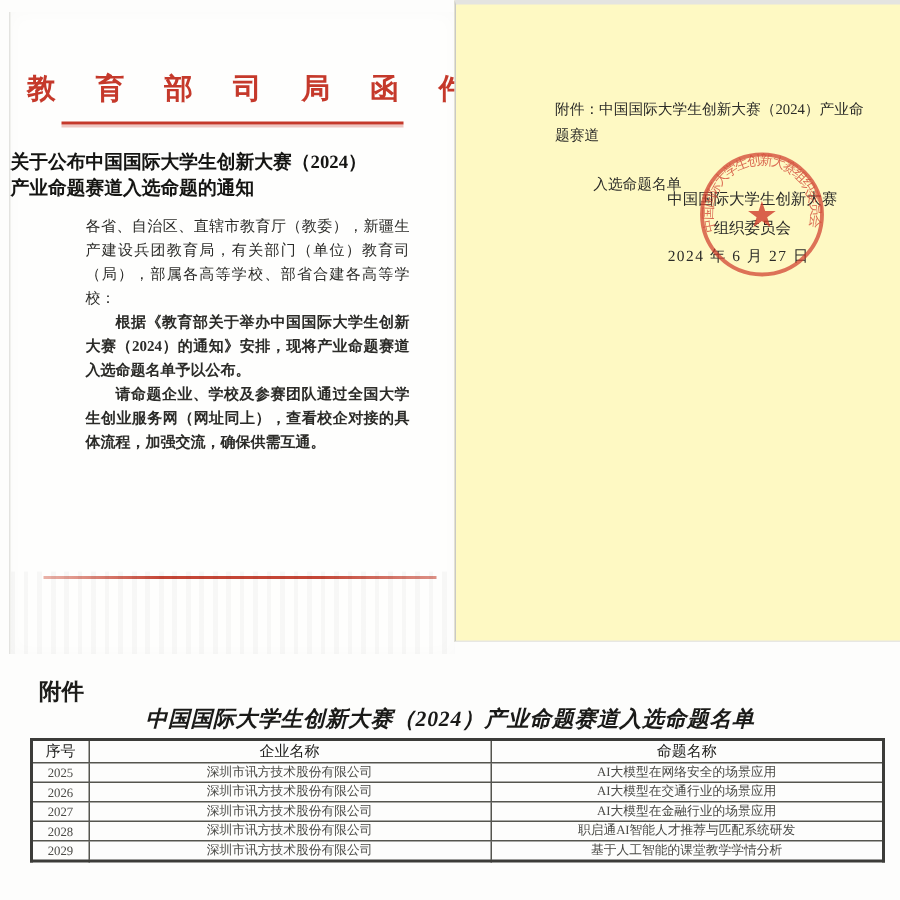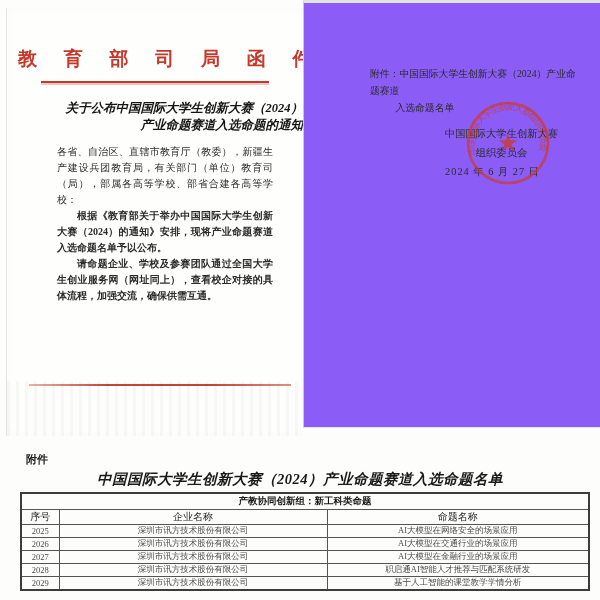--- a/index.html
+++ b/index.html
@@ -25,58 +25,58 @@
   .letterhead{
     margin-top:38px;text-align:center;
     color:#c5392b;font-weight:bold;font-size:19px;letter-spacing:11px;
     text-indent:11px;white-space:nowrap;
   }
   .letterhead-rule{
     margin:9px 34px 0 34px;height:2px;background:#c5392b;
     box-shadow:0 2px 0 rgba(197,57,43,0.28);
   }
   .doc-title{
-    margin-top:17px;text-align:right;font-weight:bold;
-    font-size:12.5px;line-height:17px;color:#151513;font-style:italic;
+    margin-top:17px;text-align:left;font-weight:bold;
+    font-size:12.5px;line-height:17px;color:#151513;
   }
   .doc-body{
     margin:10px 30px 0 50px;font-size:10px;line-height:16px;
     text-align:justify;color:#2b2b28;
   }
   .doc-body p{margin:0;}
   .doc-body p.indent{text-indent:2em;font-weight:bold;}
   .footer-rule{
     position:absolute;left:22px;right:12px;bottom:50px;height:2.5px;
     background:linear-gradient(90deg,#eab3a9,#c54636 30%,#c54636 70%,#dd9186);
   }
   
   .right-page{
     left:303px;top:0;width:297px;height:424px;
     border-left:1px solid #c9c9c5;
     border-top:3px solid #e4e4e0;
     border-bottom:1px solid #e7e7e3;
-    background:#8b5cf6;
+    background:#fef9c3;
   }
   .att-note{
     margin:62px 18px 0 66px;font-size:9.8px;line-height:17px;color:#2b2b28;
   }
-  .att-note .cont{padding-left:2.6em;}
+  .att-note .cont{padding-left:2.6em;margin-top:16px;}
   .sig{
     position:absolute;left:4px;top:122px;width:100%;
     font-size:10.3px;line-height:18.5px;color:#2b2b28;
   }
   .sig div{position:relative;text-align:center;}
   .sig .org1{left:45px;}
   .sig .org2{left:45px;}
   .sig .date{left:36px;margin-top:1px;letter-spacing:1px;}
   .seal{position:absolute;left:156px;top:92px;opacity:0.88;}
   
   .appendix-label{
     position:absolute;left:26px;top:452px;
-    font-size:11px;font-weight:bold;color:#1c1c1a;
+    font-size:15px;font-weight:bold;color:#1c1c1a;
   }
   .table-title{
     position:absolute;left:0;top:470px;width:100%;text-align:center;
     font-size:14.5px;font-weight:bold;color:#1a1a18;letter-spacing:0.5px;font-style:italic;
   }
   .topic-table{
     position:absolute;left:20px;top:492px;width:568px;
     border-collapse:collapse;table-layout:fixed;
     border:2px solid #3c3c39;
     font-family:"Liberation Serif","DejaVu Serif",serif;
@@ -145,23 +145,20 @@
   <div class="appendix-label">附件</div>
   <div class="table-title">中国国际大学生创新大赛（2024）产业命题赛道入选命题名单</div>
 
   <table class="topic-table">
     <colgroup>
       <col class="col-no">
         <col class="col-company">
         <col class="col-topic">
     </colgroup>
     <tbody>
-      <tr class="group-header">
-        <td colspan="3">产教协同创新组：新工科类命题</td>
-      </tr>
       <tr class="col-header">
         <th>序号</th>
         <th>企业名称</th>
         <th>命题名称</th>
       </tr>
       <tr class="data-row">
         <td>2025</td>
         <td>深圳市讯方技术股份有限公司</td>
         <td>AI大模型在网络安全的场景应用</td>
       </tr>

